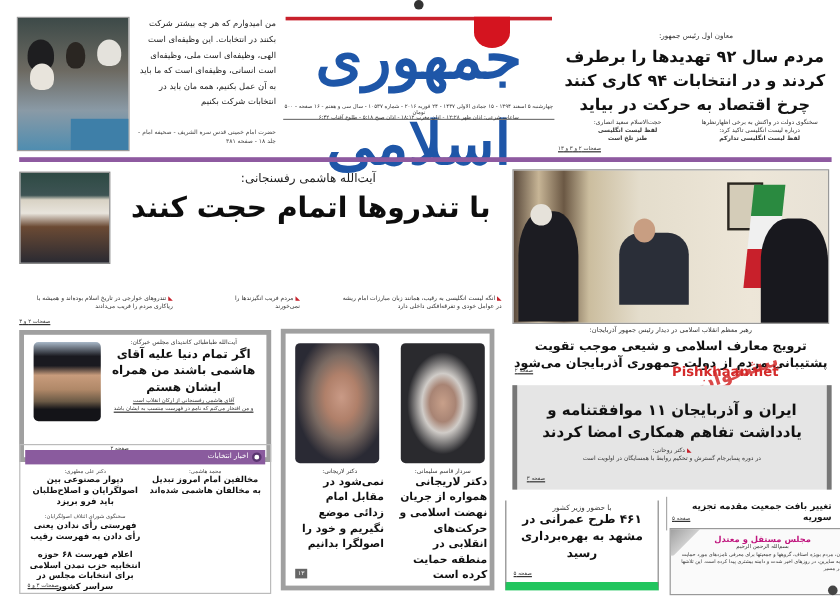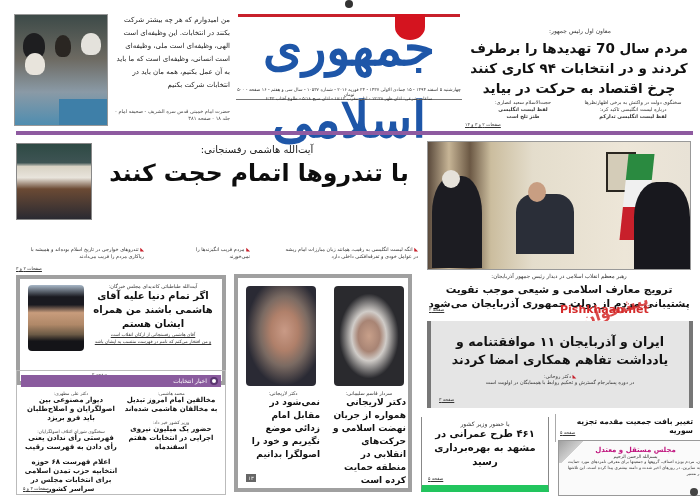--- a/index.html
+++ b/index.html
@@ -88,21 +88,21 @@
 <div class="abs quote-src">حضرت امام خمینی قدس سره الشریف - صحیفه امام - جلد ۱۸ - صفحه ۳۸۱</div>
 
 <div class="abs small-emblem"></div>
 <div class="abs logo-rule"></div>
 <div class="abs logo-ink"></div>
 <div class="abs logo">جمهوری اسلامی</div>
 <div class="abs date-line">چهارشنبه ۵ اسفند ۱۳۹۴ - ۱۵ جمادی الاولی ۱۴۳۷ - ۲۴ فوریه ۲۰۱۶ - شماره ۱۰۵۳۷ - سال سی و هفتم - ۱۶ صفحه - ۵۰۰ تومان</div>
 <div class="abs time-line">ساعات شرعی: اذان ظهر ۱۲:۲۸ - اذان مغرب ۱۸:۱۲ - اذان صبح ۵:۱۸ - طلوع آفتاب ۶:۴۲</div>
 
 <div class="abs deputy-kicker">معاون اول رئیس جمهور:</div>
-<div class="abs deputy-head">مردم سال 70 تهدیدها را برطرف کردند و در انتخابات ۹۴ کاری کنند چرخ اقتصاد به حرکت در بیاید</div>
+<div class="abs deputy-head">مردم سال ۹۲ تهدیدها را برطرف کردند و در انتخابات ۹۴ کاری کنند چرخ اقتصاد به حرکت در بیاید</div>
 <div class="abs sub-col" style="left:578px;top:99px;width:110px;">
   <div>سخنگوی دولت در واکنش به برخی اظهارنظرها</div>
   <div>درباره لیست انگلیسی تاکید کرد:</div>
   <div style="font-weight:bold;">لفظ لیست انگلیسی تدارکم</div>
 </div>
 <div class="abs sub-col" style="left:478px;top:99px;width:90px;">
   <div>حجت‌الاسلام سعید انصاری:</div>
   <div style="font-weight:bold;">لفظ لیست انگلیسی</div>
   <div style="font-weight:bold;">طنز تلخ است</div>
 </div>
@@ -172,24 +172,20 @@
 <div class="abs elect-box">
   <div class="elect-bar">
     <span class="elect-dot"></span>
     <span>اخبار انتخابات</span>
   </div>
   <div style="position:absolute;right:6px;top:20px;width:96px;">
     <div style="margin-bottom:6px;">
       <div class="ei-k">محمد هاشمی:</div>
       <div class="ei-h">مخالفین امام امروز تبدیل به مخالفان هاشمی شده‌اند</div>
     </div>
-    <div style="margin-bottom:6px;">
-      <div class="ei-k">وزیر کشور خبر داد:</div>
-      <div class="ei-h">حضور یک میلیون نیروی اجرایی در انتخابات هفتم اسفندماه</div>
-    </div>
   </div>
   <div style="position:absolute;left:6px;top:20px;width:96px;">
     <div style="margin-bottom:6px;">
       <div class="ei-k">دکتر علی مطهری:</div>
       <div class="ei-h">دیوار مصنوعی بین اصولگرایان و اصلاح‌طلبان باید فرو بریزد</div>
     </div>
     <div style="margin-bottom:6px;">
       <div class="ei-k">سخنگوی شورای ائتلاف اصولگرایان:</div>
       <div class="ei-h">فهرستی رأی ندادن یعنی رأی دادن به فهرست رقیب</div>
     </div>

